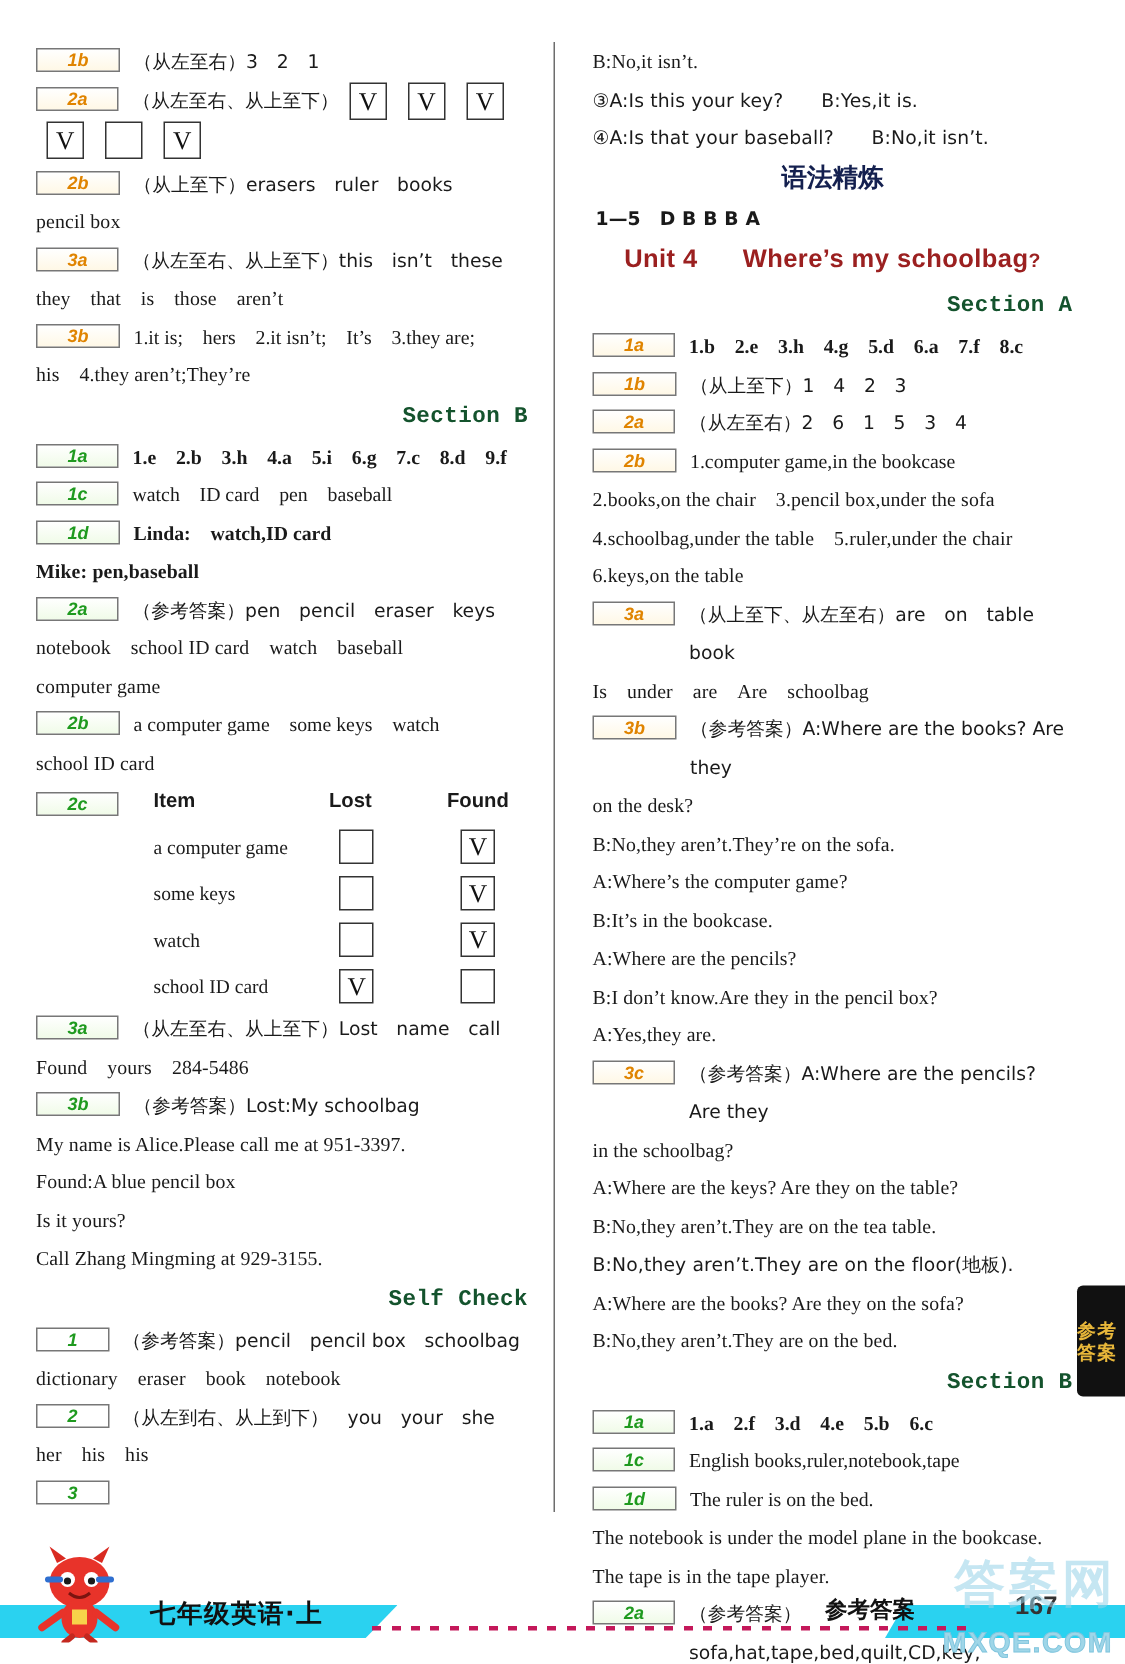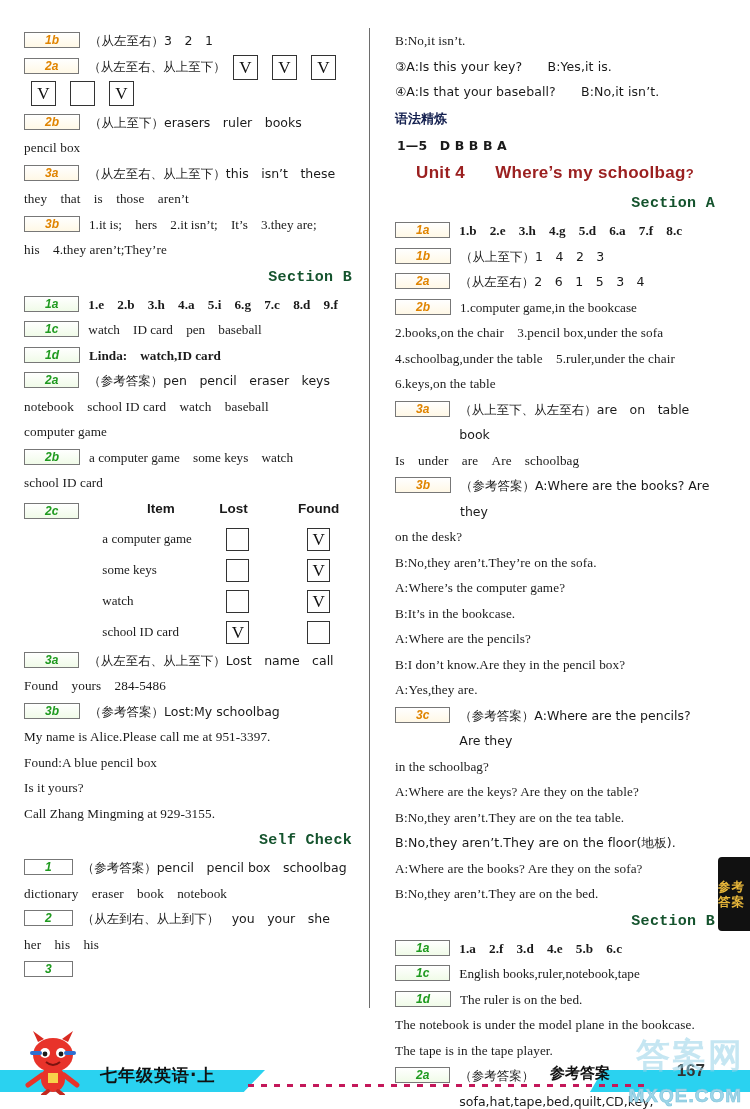--- a/index.html
+++ b/index.html
@@ -86,24 +86,24 @@
     text-align:right;
     font-family:Liberation Mono, monospace;
     font-weight:bold;
     font-size:15px;
     color:#14532d;
     line-height:26px;
     margin:2px 0 1px 0;
     letter-spacing:.3px;
   }
   .cn-head {
-    text-align:left;
+    text-align:center;
     font-family:"DejaVu Sans", sans-serif;
     font-weight:bold;
-    font-size:13px;
+    font-size:17px;
     color:#14204f;
     line-height:28px;
   }
   .unit-head {
     text-align:center;
     font-family:"Liberation Sans", sans-serif;
     font-weight:bold;
     font-size:17px;
     color:#9b2020;
     line-height:30px;
@@ -123,21 +123,21 @@
     font-family:"Liberation Serif", serif;
     font-size:17px;
     line-height:1;
     color:#111;
   }
   .cbox.small { width:23px; height:23px; }
 
   
   .tbl { width:100%; border-collapse:collapse; }
   .tbl th {
-    text-align:center;
+    text-align:left;
     font-family:"Liberation Sans", sans-serif;
     font-size:13.5px;
     font-weight:bold;
     padding:2px 0 8px 0;
   }
   .tbl td {
     font-size:13px;
     padding:4px 0;
     vertical-align:middle;
   }
@@ -292,20 +292,21 @@
 
       <div class="blk">
         <span class="tag green">1c</span>
         <span class="tagtext">watch　ID card　pen　baseball</span>
       </div>
 
       <div class="blk">
         <span class="tag green">1d</span>
         <span class="tagtext bold">Linda:　watch,ID card</span>
       </div>
+      <div class="line bold">Mike: pen,baseball</div>
 
       <div class="blk">
         <span class="tag green">2a</span>
         <span class="tagtext cn">（参考答案）pen　pencil　eraser　keys</span>
       </div>
       <div class="line">notebook　school ID card　watch　baseball</div>
       <div class="line">computer game</div>
 
       <div class="blk">
         <span class="tag green">2b</span>

